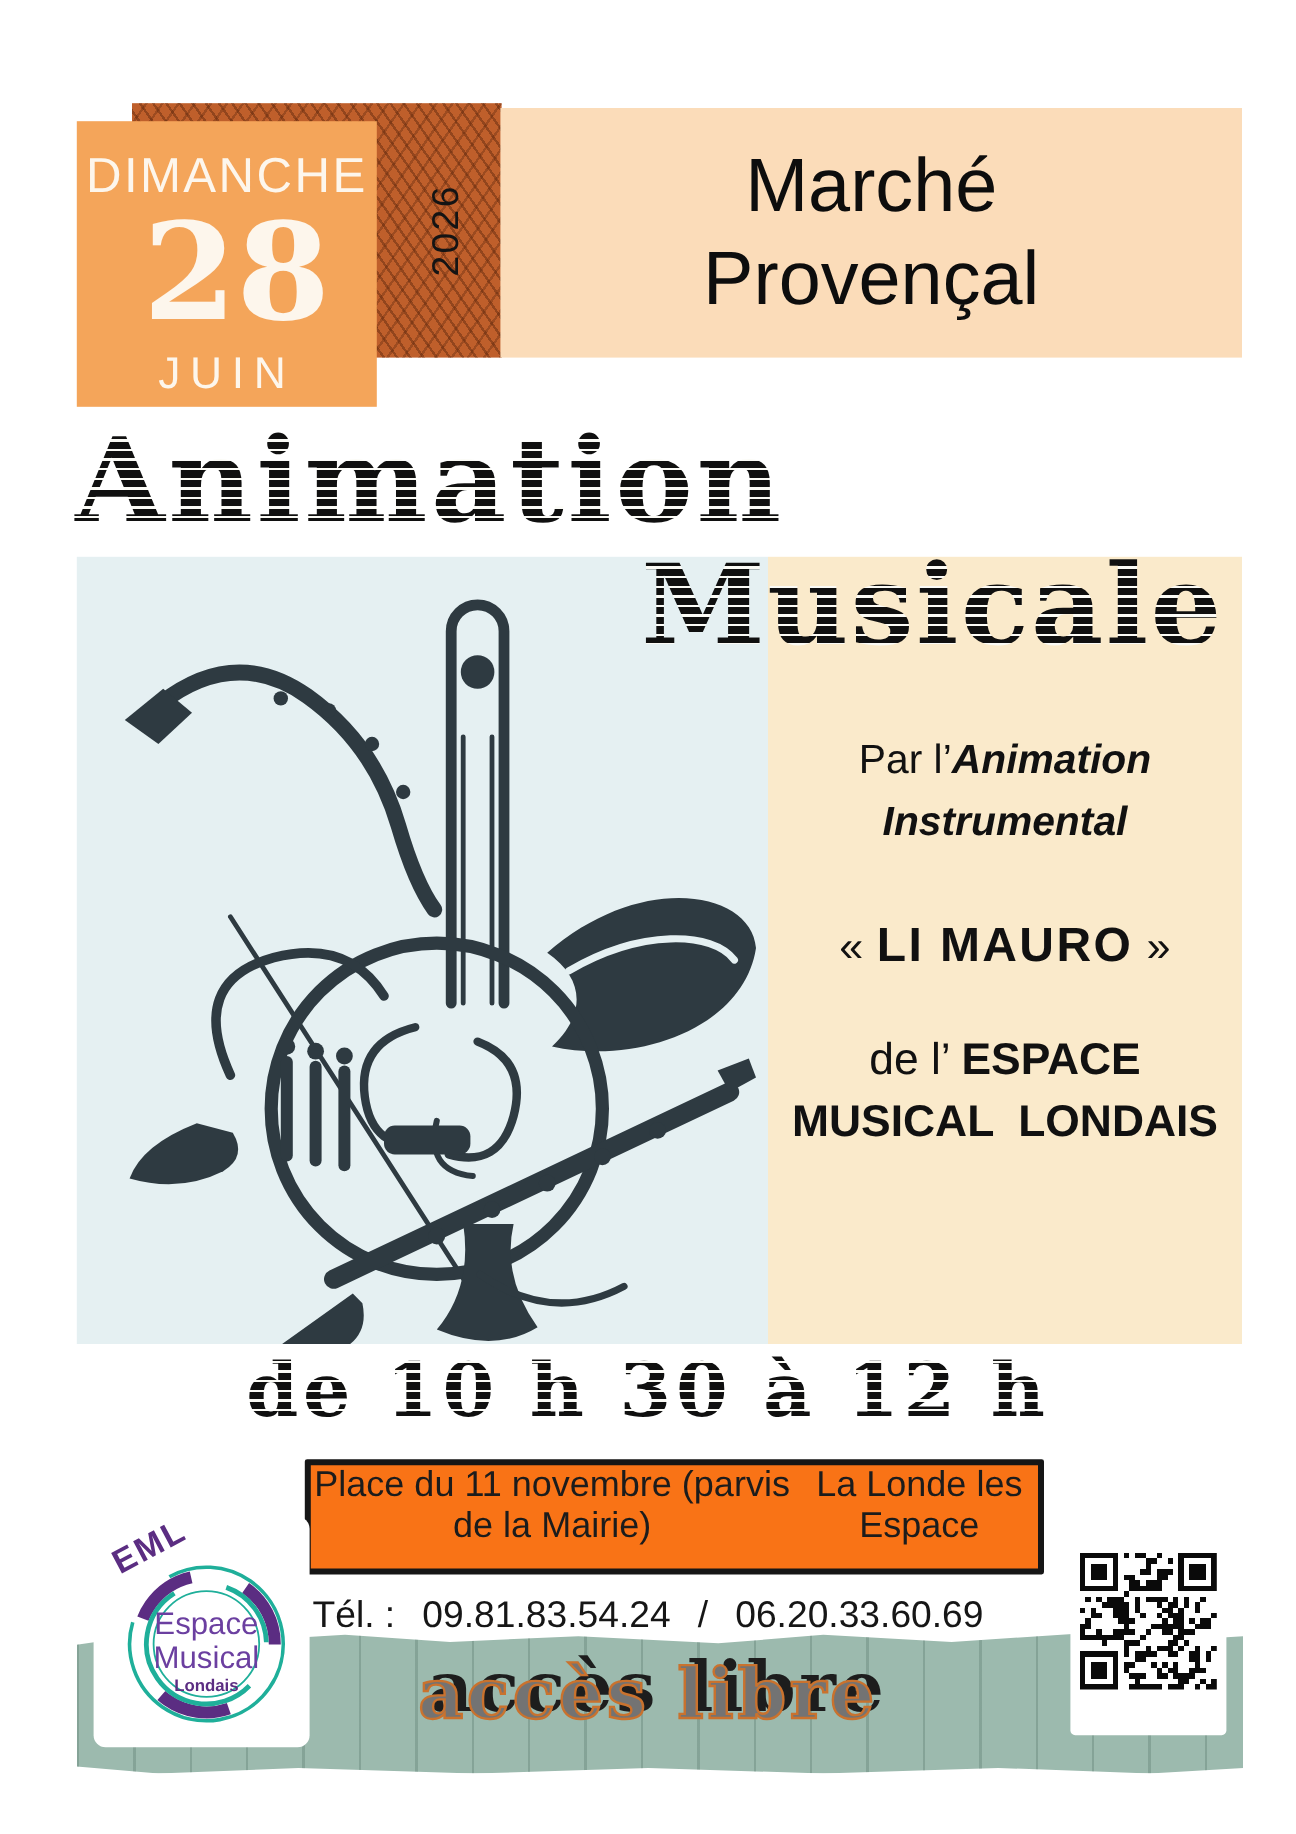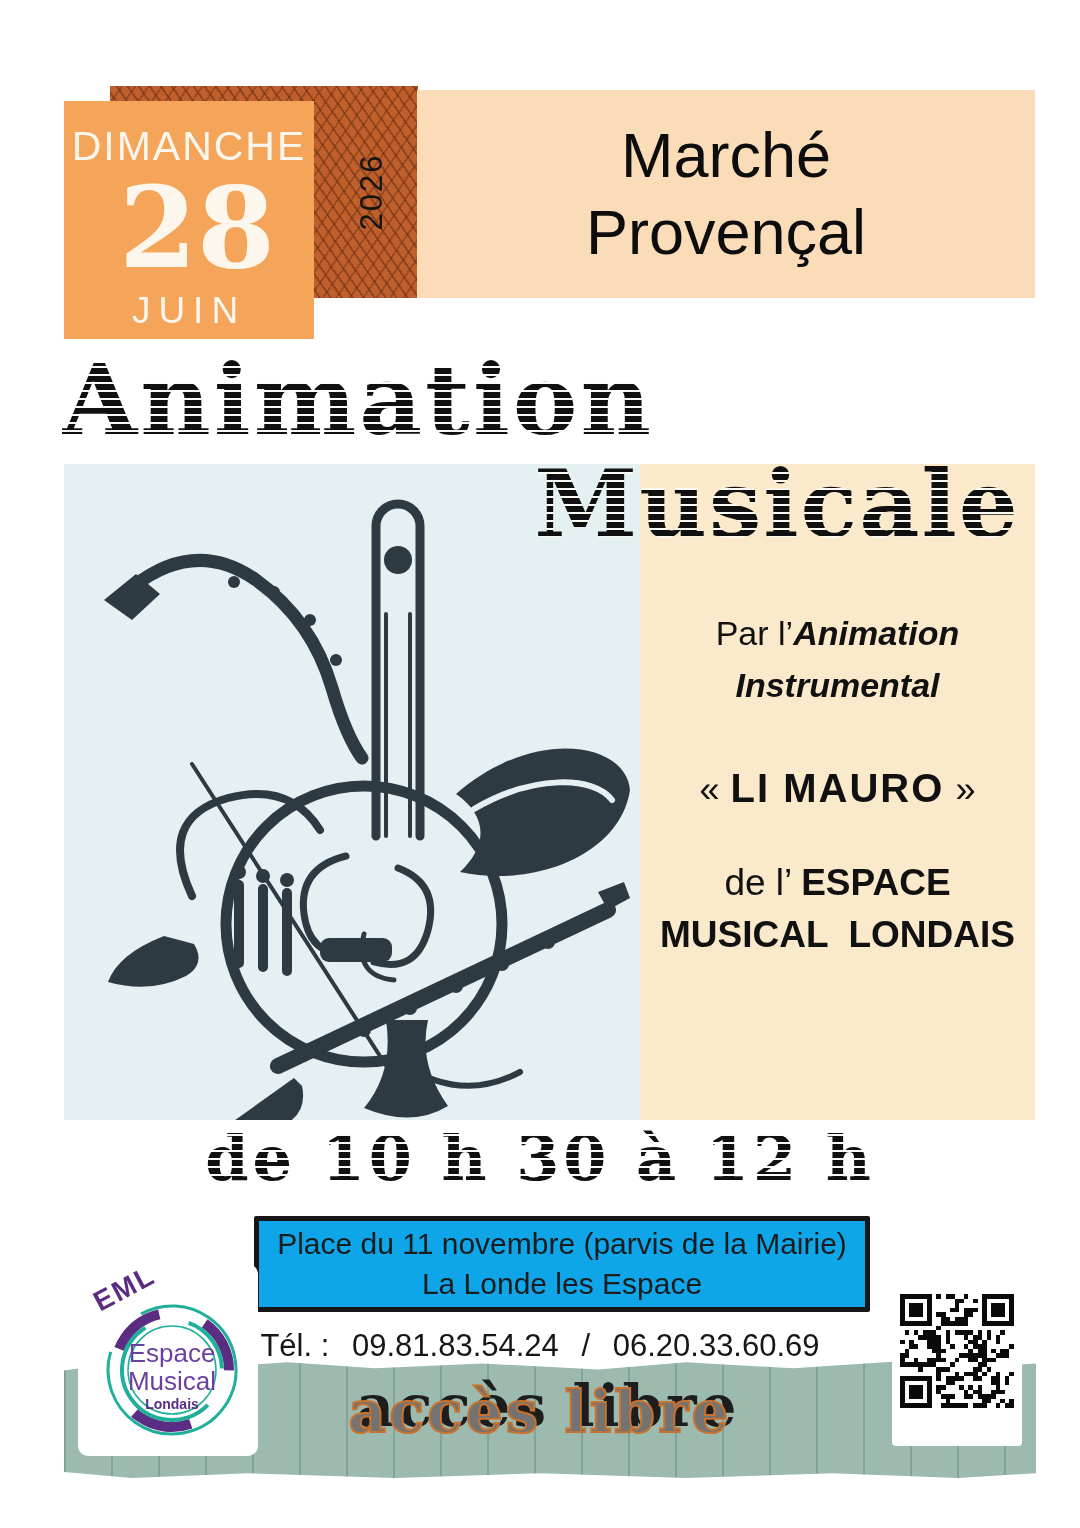--- a/index.html
+++ b/index.html
@@ -58,22 +58,22 @@
   .ens-group{top:302px;font-size:40px;}
   .ens-group .gname{font-weight:700;letter-spacing:2px;}
   .ens-group .quote{font-weight:400;font-size:36px;}
   .ens-org1{top:398px;font-size:37px;}
   .ens-org2{top:450px;font-size:37px;font-weight:700;white-space:pre;}
   .ens-org1 b{font-weight:700;}
   
   .venue-box{
     position:absolute;left:254px;top:1216px;width:606px;height:86px;
     border:5px solid #161616;border-radius:2px;
-    display:flex;flex-direction:column;justify-content:center;gap:6px;
-    text-align:center;background:#0ea5e9;
+    display:flex;flex-direction:row;justify-content:center;gap:6px;
+    text-align:center;background:#f97316;
   }
   .venue-box div{font-size:30px;color:#1c1c1c;}
   .phone-row{position:absolute;left:0;top:1328px;width:1080px;text-align:center;font-size:31px;color:#161616;}
   .phone-row span{margin:0 7px;}
   
   .banner{
     position:absolute;left:64px;top:1360px;width:972px;height:118px;
     background-color:#9cbaae;
     background-image:repeating-linear-gradient(90deg, rgba(72,104,92,.28) 0 2px, transparent 2px 47px);
     clip-path:polygon(0% 9%,5% 3%,13% 7%,23% 2%,32% 7%,43% 3%,55% 8%,64% 2%,75% 7%,86% 1%,94% 6%,100% 3%,100% 96%,92% 100%,79% 96%,64% 100%,49% 96%,34% 100%,19% 96%,7% 100%,0% 95%);

